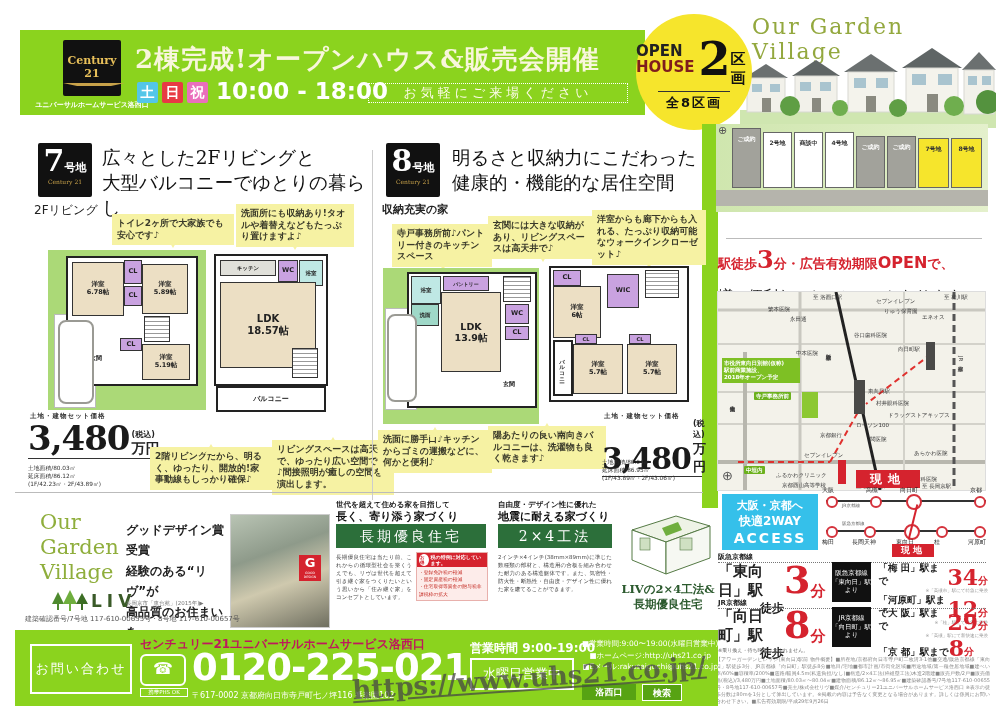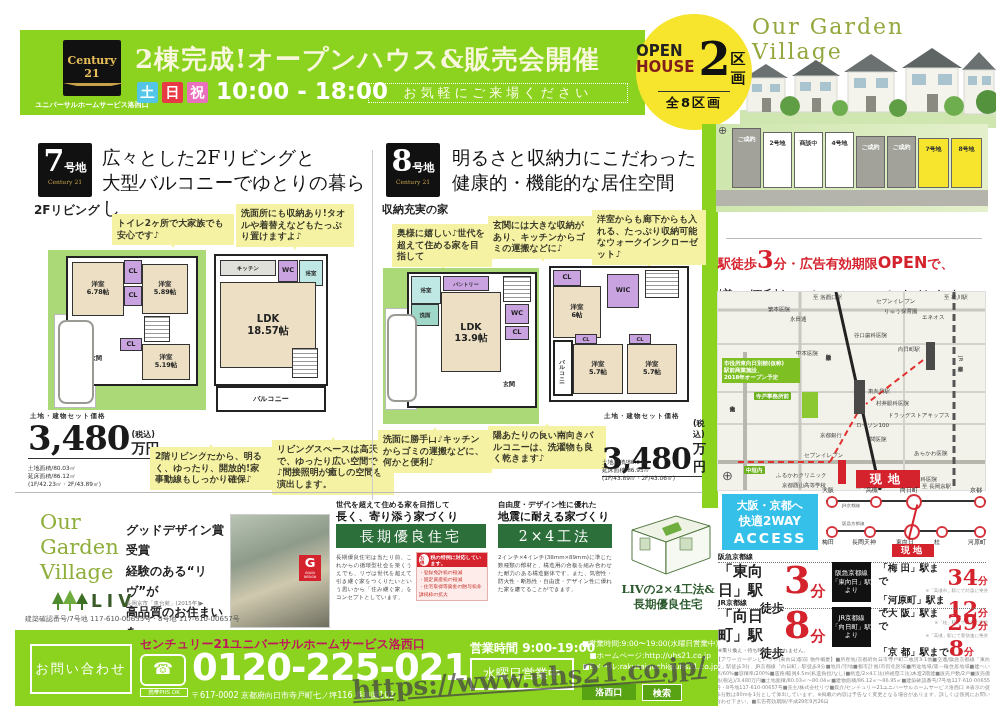--- a/index.html
+++ b/index.html
@@ -129,21 +129,21 @@
   <div style="width:72px;border-top:1.5px solid #333;margin:3px 0 2px;"></div>
   <div style="font-size:13px;font-weight:bold;color:#111;letter-spacing:2px;">全8区画</div>
 </div>
 
 <div class="ab band" style="left:702px;top:124px;width:16px;height:384px;"></div>
 
 <div class="ab lotbadge" style="left:38px;top:143px;width:54px;height:54px;">
   <span class="serif" style="font-size:30px;font-weight:bold;">7</span><span style="font-size:11px;font-weight:bold;">号地</span>
   <div class="serif" style="font-size:6px;color:#c8a24a;">Century 21</div>
 </div>
-<div class="ab" style="left:34px;top:202px;font-size:12px;font-weight:bold;">2Fリビング</div>
+<div class="ab" style="left:34px;top:202px;font-size:12px;font-weight:normal;">2Fリビング</div>
 <div class="ab serif pre" style="left:102px;top:146px;width:268px;font-size:18.5px;color:#111;line-height:1.35;">広々とした2Fリビングと
 大型バルコニーでゆとりの暮らし</div>
 <div class="ab co pd" style="left:112px;top:214px;width:112px;">トイレ2ヶ所で大家族でも安心です♪</div>
 <div class="ab co pd" style="left:236px;top:204px;width:108px;">洗面所にも収納あり!タオルや着替えなどもたっぷり置けますよ♪</div>
 
 <div class="ab lawn" style="left:48px;top:250px;width:158px;height:160px;">
   <div class="drive" style="left:6px;top:64px;width:40px;height:92px;"></div>
   <div class="plan ab" style="left:18px;top:6px;width:128px;height:126px;"></div>
   <div class="room" style="left:24px;top:12px;width:50px;height:52px;">
       <span class="pre">洋室
@@ -210,22 +210,22 @@
 
 <div class="ab" style="left:372px;top:150px;width:1px;height:350px;background:#ccc;"></div>
 
 <div class="ab lotbadge" style="left:386px;top:143px;width:54px;height:54px;">
   <span class="serif" style="font-size:30px;font-weight:bold;">8</span><span style="font-size:11px;font-weight:bold;">号地</span>
   <div class="serif" style="font-size:6px;color:#c8a24a;">Century 21</div>
 </div>
 <div class="ab" style="left:382px;top:202px;font-size:11px;font-weight:bold;">収納充実の家</div>
 <div class="ab serif pre" style="left:452px;top:146px;width:250px;font-size:18.5px;color:#111;line-height:1.35;">明るさと収納力にこだわった
 健康的・機能的な居住空間</div>
-<div class="ab co pd" style="left:392px;top:224px;width:90px;">奥様に嬉しい♪世代を超えて住める家を目指して</div>
-<div class="ab co pd" style="left:488px;top:216px;width:98px;">玄関には大きな収納があり、キッチンからゴミの運搬などに♪</div>
+<div class="ab co pd" style="left:392px;top:224px;width:90px;">寺戸事務所前♪パントリー付きのキッチンスペース</div>
+<div class="ab co pd" style="left:488px;top:216px;width:98px;">玄関には大きな収納があり、リビングスペースは高天井で♪</div>
 <div class="ab co pd" style="left:592px;top:210px;width:104px;">洋室からも廊下からも入れる、たっぷり収納可能なウォークインクローゼット♪</div>
 
 <div class="ab lawn" style="left:383px;top:268px;width:156px;height:156px;">
   <div class="drive" style="left:2px;top:40px;width:30px;height:100px;"></div>
   <div class="plan ab" style="left:24px;top:4px;width:126px;height:132px;"></div>
   <div class="room bath" style="left:28px;top:8px;width:28px;height:26px;">
       <span style="font-size:5.5px;">浴室</span>
     </div>
   <div class="room sen" style="left:28px;top:36px;width:26px;height:20px;">
       <span style="font-size:5.5px;">洗面</span>

